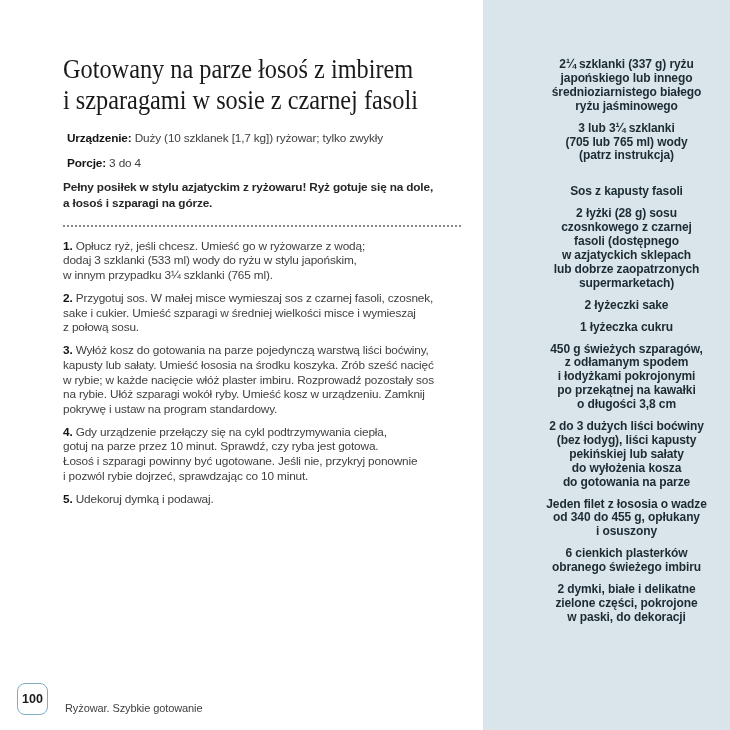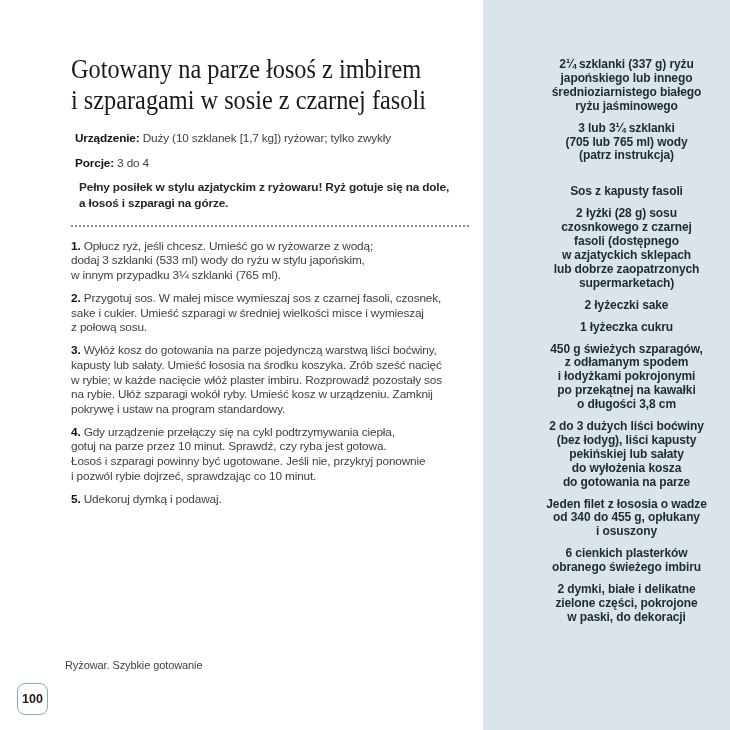--- a/index.html
+++ b/index.html
@@ -28,21 +28,21 @@
     line-height: 1.16;
     color: #1c2b33;
     white-space: pre;
     letter-spacing: -0.1px;
   }
   .ing-heading { margin-top: 22px; }
 
   
   .main {
     position: absolute;
-    left: 71px; top: 54px;
+    left: 63px; top: 54px;
     width: 400px;
   }
   .title {
     margin: 0 0 16px 0;
     font-family: "Liberation Serif", "DejaVu Serif", serif;
     font-weight: 400;
     font-size: 27px;
     line-height: 1.13;
     color: #1a1a1a;
     white-space: pre;
@@ -52,21 +52,21 @@
   .meta {
     margin: 0 0 10px 4px;
     font-size: 11.8px;
     line-height: 1.25;
     color: #3f3f3f;
     letter-spacing: -0.15px;
     white-space: pre;
   }
   .meta b, .stepnum { color: #141414; }
   .intro {
-    margin: 6px 0 0 8px;
+    margin: 6px 0 0 0;
     font-size: 11.8px;
     font-weight: bold;
     line-height: 1.28;
     color: #272727;
     letter-spacing: -0.15px;
     white-space: pre;
   }
   .divider {
     margin: 14px 0 12px 0;
     width: 398px;
@@ -89,21 +89,21 @@
     width: 31px; height: 32px;
     box-sizing: border-box;
     background: #ffffff;
     border: 1.5px solid #7eafc2;
     border-radius: 8px;
     display: flex; align-items: center; justify-content: center;
     font-size: 12.5px; font-weight: bold; color: #1a1a1a;
   }
   .book-title {
     position: absolute;
-    left: 65px; top: 659px;
+    left: 65px; top: 702px;
     font-size: 11px;
     color: #3f3f3f;
     letter-spacing: -0.1px;
   }
 </style>
 </head>
 <body>
 
 <div class="page">
 

